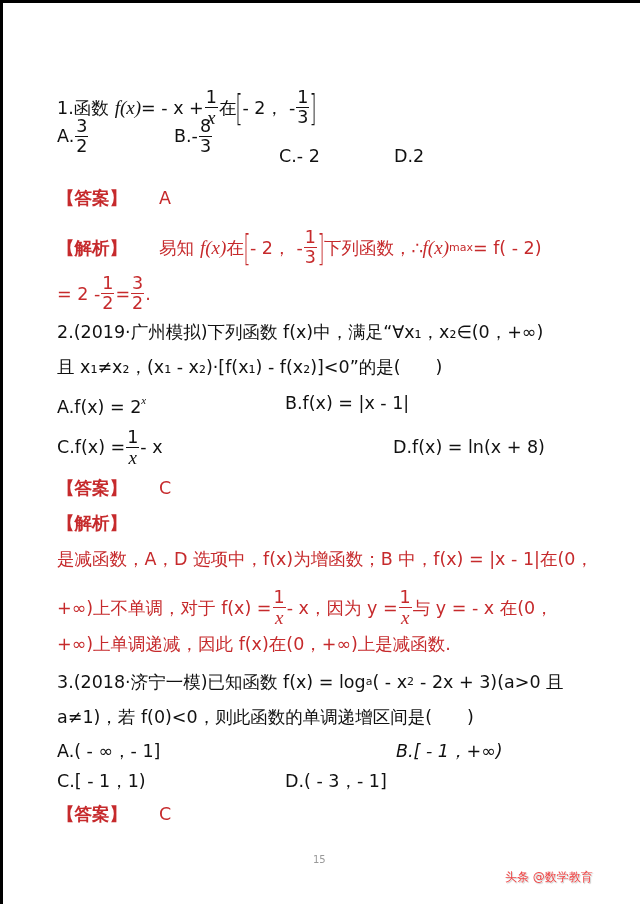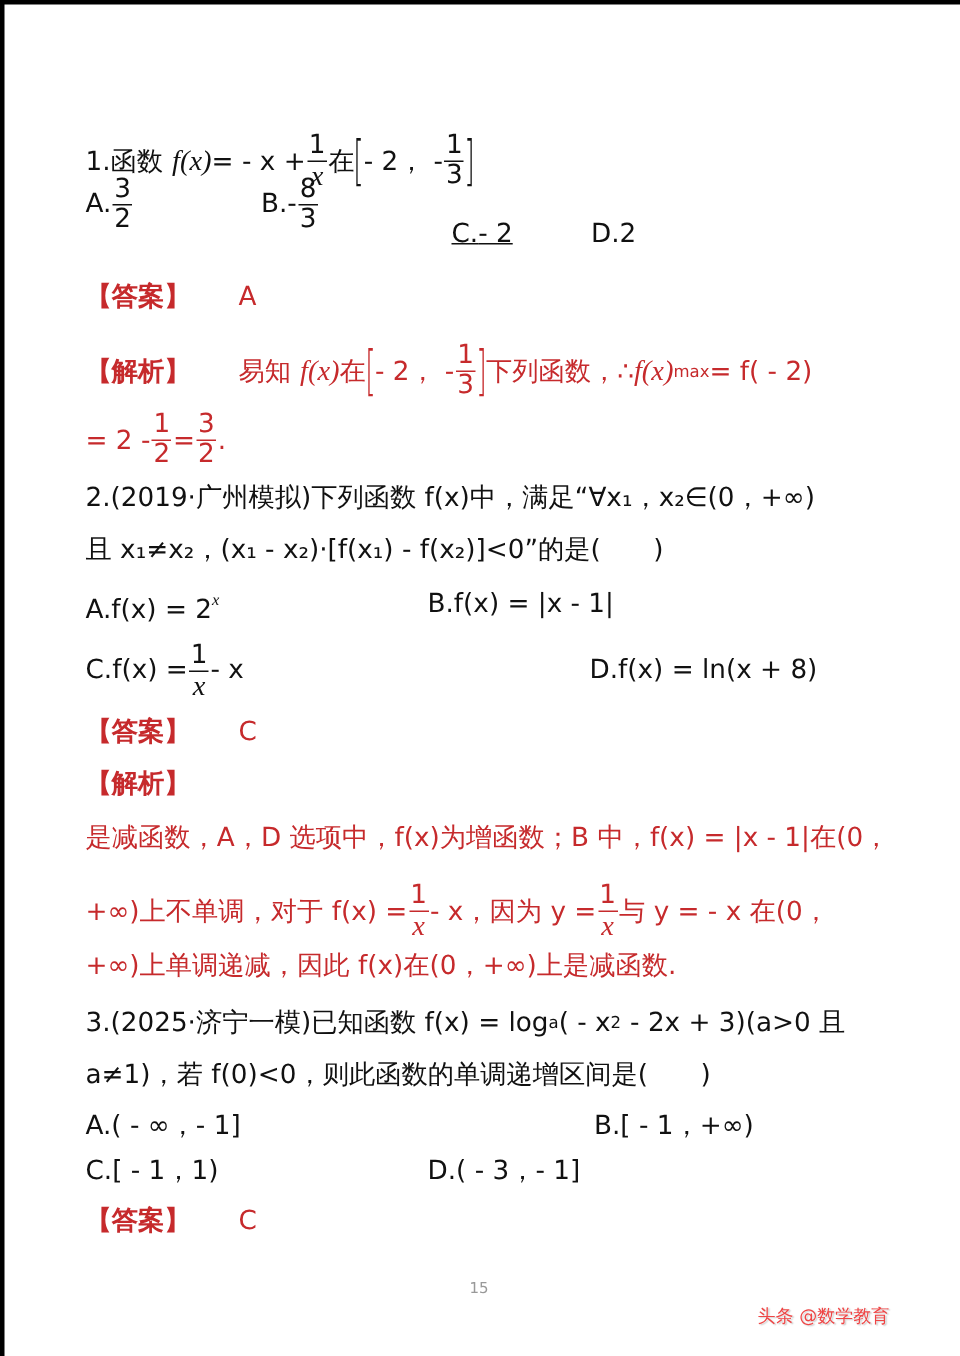--- a/index.html
+++ b/index.html
@@ -52,21 +52,21 @@
 
 <div class="line" style="top:136px; width:520px;">
   <span class="opt" style="left:0;"><span>A.</span><span class="frac">
         <span class="num">3</span>
         <span class="den">2</span>
       </span></span>
   <span class="opt" style="left:117px;"><span>B.</span><span>-</span><span class="frac">
         <span class="num">8</span>
         <span class="den">3</span>
       </span></span>
-  <span class="opt" style="left:244px; top:8px;text-decoration:underline;"><span>C.</span><span>- 2</span></span>
+  <span class="opt" style="left:222px; top:8px;"><span>C.</span><span>- 2</span></span>
   <span class="opt" style="left:337px; top:8px;"><span>D.</span><span>2</span></span>
 </div>
 
 <div class="line red" style="top:186px;">
   <span class="tag">【答案】</span>
   <span>A</span>
 </div>
 
 <div class="line red" style="top:228px;">
   <span class="tag">【解析】</span>
@@ -149,33 +149,33 @@
       <span class="den it">x</span>
     </span>
   <span>与 y = - x 在(0，</span>
 </div>
 <div class="line red" style="top:632px;">
   <span>+∞)上单调递减，因此 f(x)在(0，+∞)上是减函数.</span>
 </div>
 
 <div class="line" style="top:670px;">
   <span>3.</span>
-    <span>(2025·济宁一模)已知函数 f(x) = log</span>
+    <span>(2018·济宁一模)已知函数 f(x) = log</span>
     <span class="sub">a</span>
     <span>( - x</span>
     <span class="sup">2</span>
     <span class="sp"></span>
     <span>- 2x + 3)(a&gt;0 且</span>
 </div>
 <div class="line" style="top:705px;">
   <span>a≠1)，若 f(0)&lt;0，则此函数的单调递增区间是(　　)</span>
 </div>
 <div class="line" style="top:739px; width:520px; height:24px;">
   <span class="opt" style="left:0;"><span>A.</span><span>( - ∞，- 1]</span></span>
-  <span class="opt" style="left:339px;"><span>B.</span><span>[ - 1，+∞)</span></span>
+  <span class="opt" style="left:339px;font-style:italic;"><span>B.</span><span>[ - 1，+∞)</span></span>
 </div>
 <div class="line" style="top:769px; width:520px; height:24px;">
   <span class="opt" style="left:0;"><span>C.</span><span>[ - 1，1)</span></span>
   <span class="opt" style="left:228px;"><span>D.</span><span>( - 3，- 1]</span></span>
 </div>
 <div class="line red" style="top:802px;">
   <span class="tag">【答案】</span>
   <span>C</span>
 </div>
 

